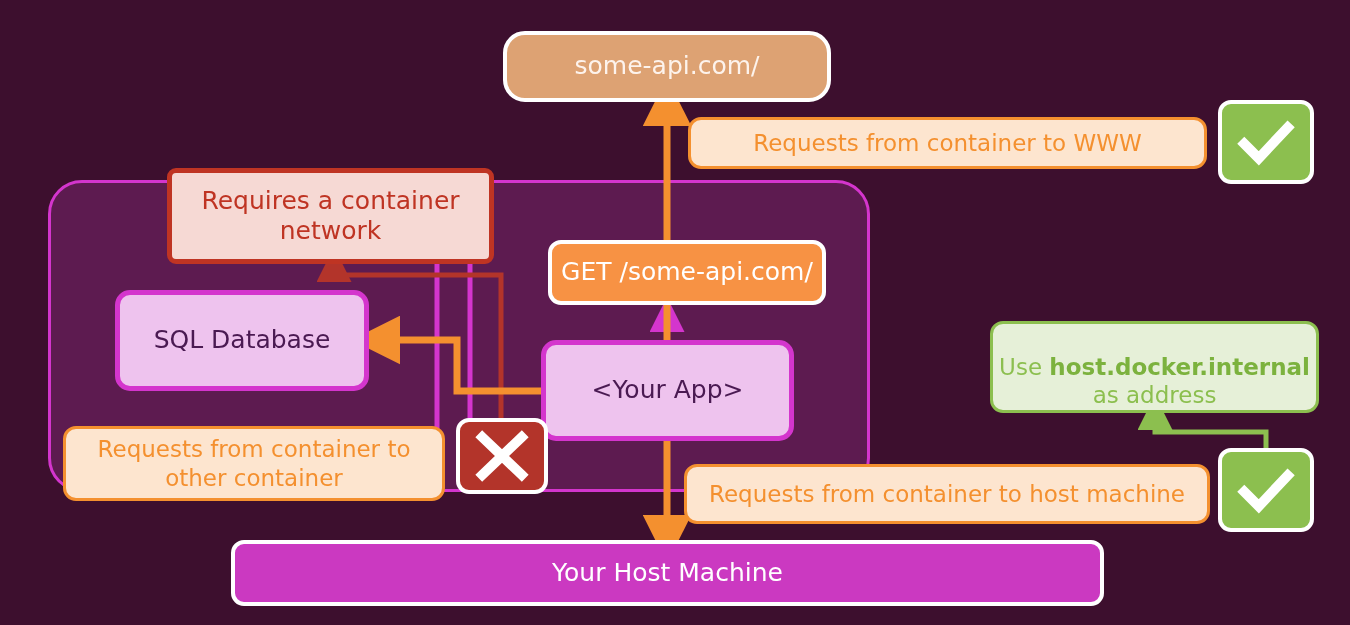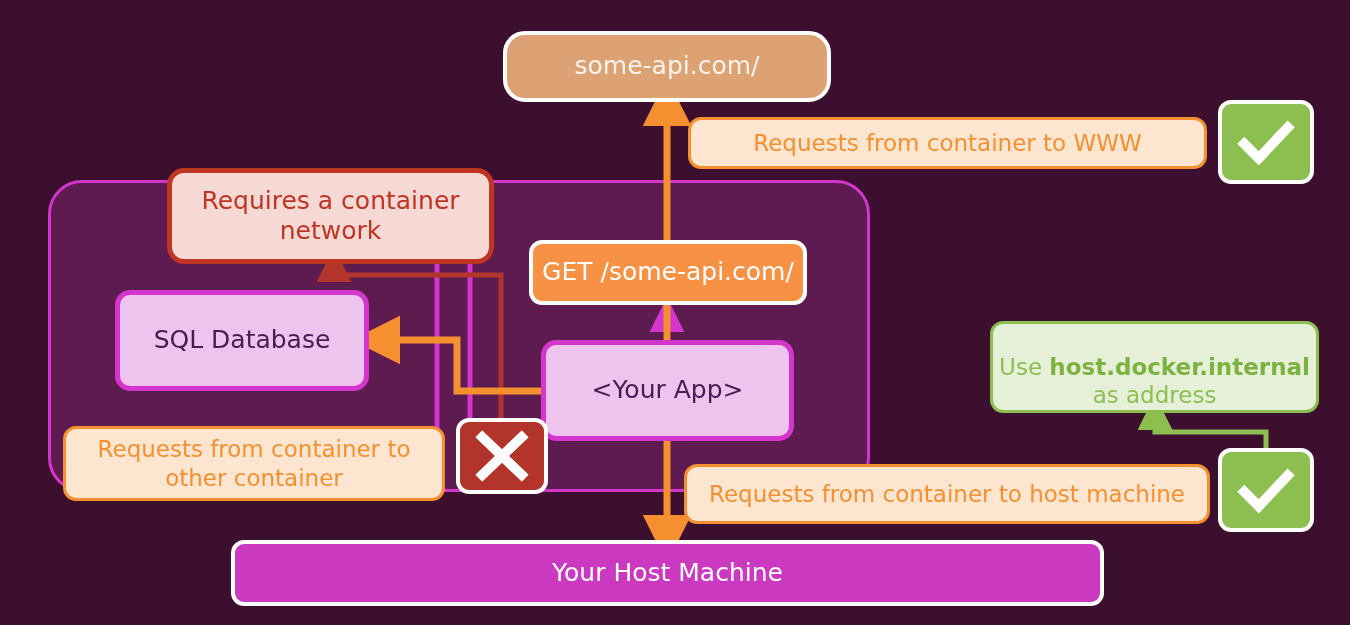--- a/index.html
+++ b/index.html
@@ -55,21 +55,21 @@
     background: #fde5cf;
     border: 3px solid #f4902f;
     border-radius: 13px;
     color: #f4902f;
     font-size: 23px;
     text-align: center;
   }
   .sk-note-red {
     background: #f6d9d4;
     border: 5px solid #bf3423;
-    border-radius: 17px;
+    border-radius: 9px;
     color: #bf3423;
     font-size: 25px;
   }
   .sk-get {
     background: #f79244;
     border: 4px solid #ffffff;
     border-radius: 13px;
     color: #ffffff;
     font-size: 25px;
   }
@@ -175,21 +175,21 @@
     <svg class="glyph" viewBox="0 0 96 84">
       <path d="M24,44 L40,60 L72,26" stroke="#ffffff" stroke-width="11" fill="none" stroke-linecap="square" stroke-linejoin="miter"></path>
     </svg>
   </div>
 
   <div class="node sk-note-red" style="left:167px; top:168px; width:327px; height:96px;">
     <span>Requires a container
 network</span>
   </div>
 
-  <div class="node sk-get" style="left:529px; top:240px; width:278px; height:65px;">
+  <div class="node sk-get" style="left:548px; top:240px; width:278px; height:65px;">
     <span>GET /some-api.com/</span>
   </div>
 
   <div class="node sk-purple" style="left:115px; top:290px; width:254px; height:101px;">
     <span>SQL Database</span>
   </div>
 
   <div class="node sk-purple" style="left:541px; top:340px; width:253px; height:101px;">
     <span>&lt;Your App&gt;</span>
   </div>

